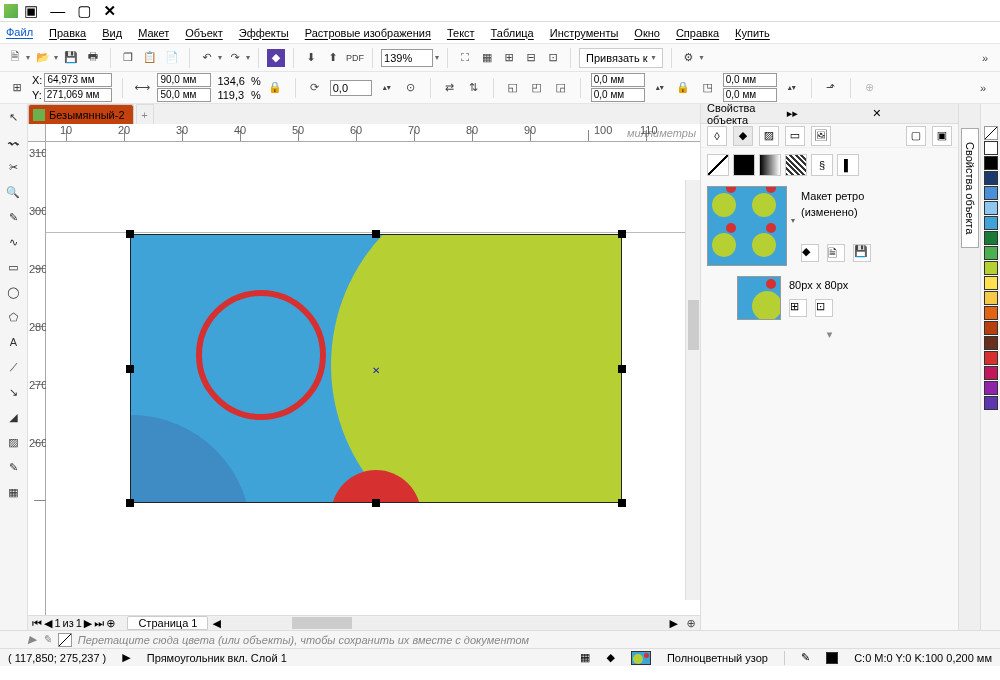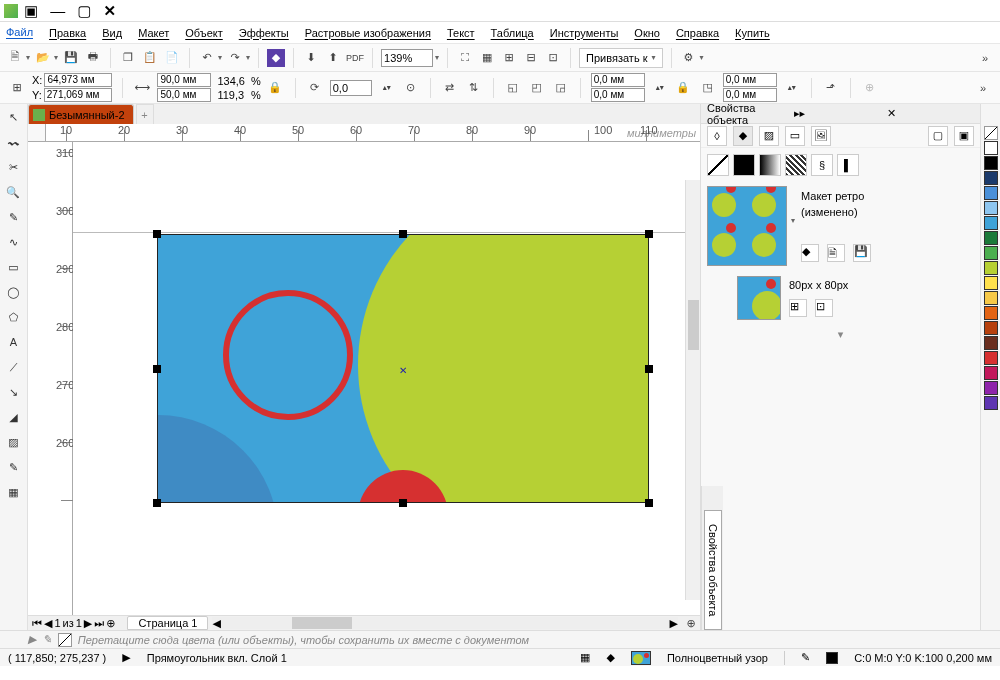--- a/index.html
+++ b/index.html
@@ -30,21 +30,21 @@
 .tool { width: 22px; height: 22px; display: flex; align-items: center; justify-content: center; color: #333; cursor: default; }
 .canvas-area { flex: 1; display: flex; flex-direction: column; background: #fff; position: relative; }
 .doc-tabs { height: 20px; background: #f0f0f0; display: flex; align-items: stretch; }
 .doc-tab { background: #c2410c; border: 1px solid #ccc; border-bottom: none; display: flex; align-items: center; padding: 0 8px 0 4px; gap: 4px; border-radius: 3px 3px 0 0; }
 .doc-tab .di { width: 12px; height: 12px; background: #6ab04c; }
 .doc-tab-add { width: 18px; display:flex; align-items:center; justify-content:center; color:#888; border:1px solid #ddd; border-bottom:none; margin-left:2px; }
 .ruler-h { height: 18px; background: #fff; border-bottom: 1px solid #aaa; position: relative; font-size:9px; color:#555; overflow:hidden; }
 .ruler-h .tick { position:absolute; top:6px; width:1px; height:12px; background:#888; }
 .ruler-h .lbl { position:absolute; top:0; }
 .ruler-origin { width:18px; height:18px; border-right:1px solid #aaa; border-bottom:1px solid #aaa; background:#f8f8f8; }
-.canvas-row { flex:1; display:flex; overflow:hidden;margin-left:27px; }
+.canvas-row { flex:1; display:flex; overflow:hidden; }
 .ruler-v { width:18px; background:#fff; border-right:1px solid #aaa; position:relative; font-size:9px; color:#555; }
 .ruler-v .tick { position:absolute; left:6px; height:1px; width:12px; background:#888; }
 .ruler-v .lbl { position:absolute; left:1px; writing-mode: horizontal-tb; }
 .canvas { flex:1; background:#fff; position:relative; overflow:hidden; }
 .units-lbl { position:absolute; right:4px; top:3px; font-size:11px; color:#999; font-style:italic; }
 .shape { position:absolute; left:80px; top:88px; width:500px; height:277px; }
 .shape-body { position:absolute; inset:4px; background:#3fa3d8; overflow:hidden; border:1px solid #222; }
 .handle { position:absolute; width:8px; height:8px; background:#000; }
 .handle.tl{left:0;top:0}.handle.tm{left:calc(50% - 4px);top:0}.handle.tr{right:0;top:0}
 .handle.ml{left:0;top:calc(50% - 4px)}.handle.mr{right:0;top:calc(50% - 4px)}
@@ -54,21 +54,21 @@
 .c1{width:380px;height:380px;background:#b6d034;left:200px;top:-60px}
 .c2{width:130px;height:130px;border:6px solid #d63030;left:65px;top:55px}
 .c3{width:240px;height:240px;background:#3f8bc4;left:-120px;top:180px}
 .c4{width:90px;height:90px;background:#d63030;left:200px;top:235px}
 .page-guide { position:absolute; left:0; right:0; top:90px; height:1px; background:#bbb; }
 .scroll-h { height:15px; background:#f0f0f0; border-top:1px solid #ddd; display:flex; align-items:center; }
 .scroll-v { position:absolute; right:0; top:38px; bottom:15px; width:15px; background:#f0f0f0; border-left:1px solid #ddd; }
 .scroll-thumb-v { position:absolute; left:2px; width:11px; background:#ccc; }
 .page-nav { display:flex; align-items:center; gap:2px; padding:0 4px; font-size:10px; }
 .page-tab { background:#fff; border:1px solid #ccc; padding:0 10px; margin-left:8px; font-size:10px; height:14px; display:flex; align-items:center; border-radius:2px 2px 0 0;}
-.docker-area { width:280px; background:#f8f8f8; border-left:1px solid #ddd; display:flex;flex-direction:column; }
+.docker-area { width:280px; background:#f8f8f8; border-left:1px solid #ddd; display:flex; }
 .docker-main { flex:1; display:flex; flex-direction:column; }
 .docker-title { height:20px; background:#eee; display:flex; align-items:center; padding:0 6px; border-bottom:1px solid #ddd; }
 .docker-title span { flex:1; }
 .docker-tabs-row { height:24px; display:flex; align-items:center; padding:0 6px; gap:6px; border-bottom:1px solid #eee; }
 .docker-tab { width:20px; height:20px; border:1px solid #ccc; display:flex; align-items:center; justify-content:center; background:#fff; }
 .docker-body { padding:6px; }
 .fill-title { font-weight:bold; margin-bottom:6px; }
 .fill-types { display:flex; gap:4px; margin-bottom:10px; }
 .fill-type { width:22px; height:22px; border:1px solid #ccc; background:#fff; display:flex; align-items:center; justify-content:center;}
 .pattern-prev { display:flex; gap:6px; margin-bottom:10px; }

